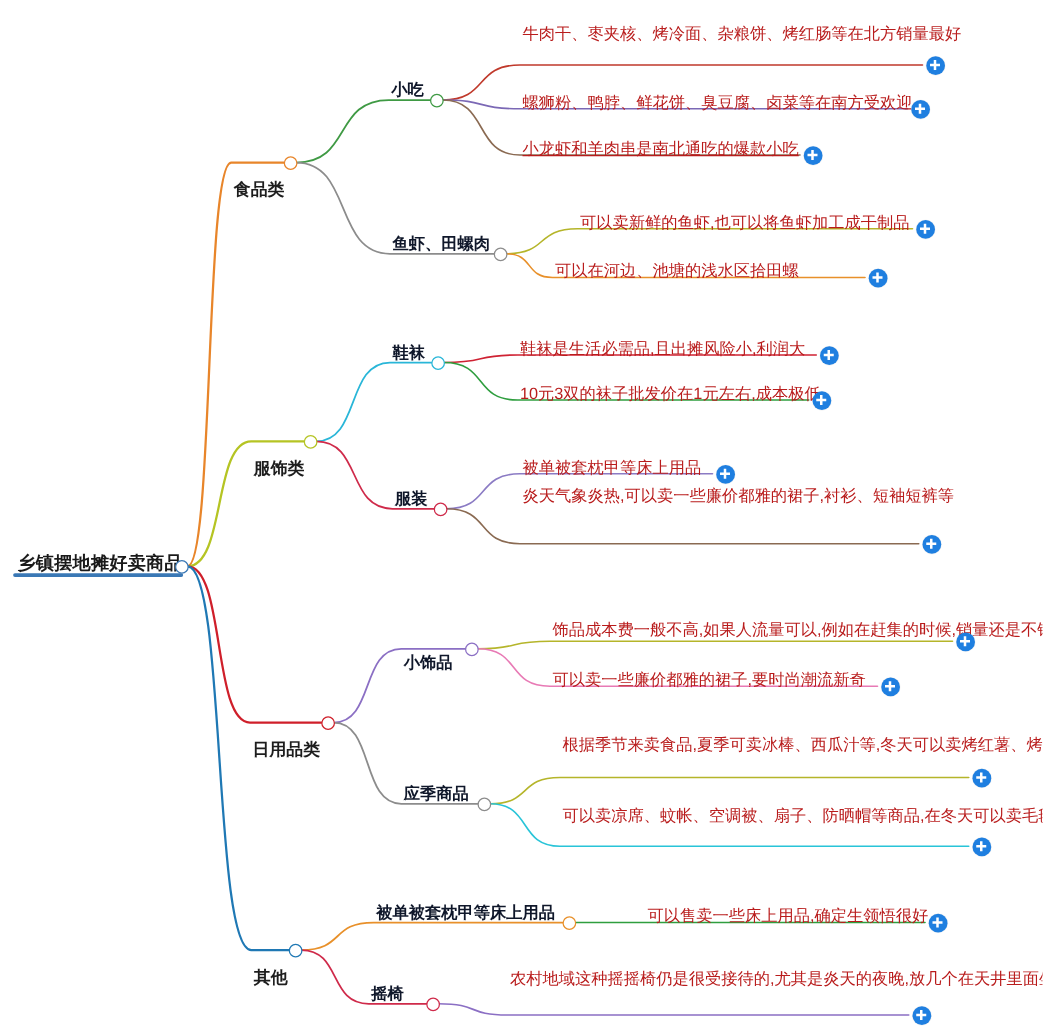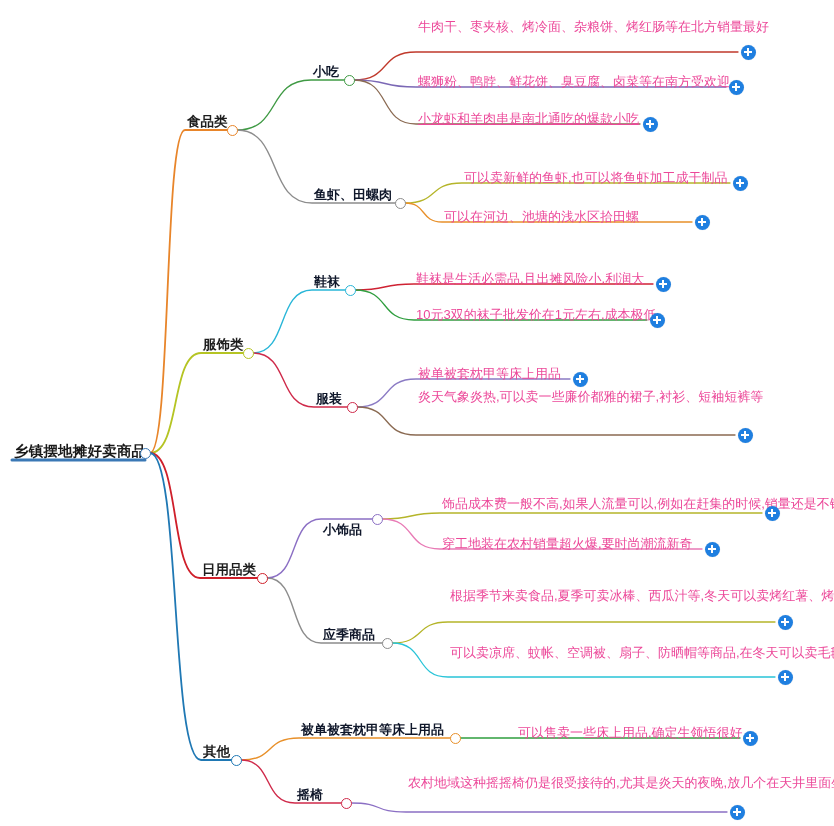--- a/index.html
+++ b/index.html
@@ -37,32 +37,33 @@
     font-size: 14.5px;
     font-weight: bold;
     color: #1a1a1a;
     letter-spacing: 0.2px;
   }
   
   .node.lvl1 {
     font-size: 13.5px;
     font-weight: bold;
     color: #1d1d1d;
+    margin-top: 30px;
   }
   
   .node.lvl2 {
     font-size: 13px;
     font-weight: bold;
     color: #0f172a;
   }
   
   .node.leaf {
     font-size: 13px;
     font-weight: normal;
-    color: #ec4899;
+    color: #b91c1c;
   }
   .node.leaf.wrap2 {
     line-height: 1.3;
   }
   
   .ring {
     position: absolute;
     width: 11px;
     height: 11px;
     border-radius: 50%;
@@ -161,21 +162,21 @@
       <div class="node leaf" style="left: 418px; top: 366px; width: 170px;">被单被套枕甲等床上用品</div>
       <div class="plus" style="left: 572.5px; top: 371.5px;"></div>
       <div class="node leaf wrap2" style="left: 418px; top: 389px; width: 310px;">炎天气象炎热,可以卖一些廉价都雅的裙子,衬衫、短袖短裤等</div>
       <div class="plus" style="left: 737.5px; top: 427.5px;"></div>
       <div class="node lvl1" style="left: 202px; top: 562px;">日用品类</div>
       <div class="ring" style="left: 256.5px; top: 572.5px; border-color: rgb(207, 31, 42);"></div>
       <div class="node lvl2" style="left: 323px; top: 522px;">小饰品</div>
       <div class="ring" style="left: 371.5px; top: 513.5px; border-color: rgb(139, 111, 196);"></div>
       <div class="node leaf wrap2" style="left: 442px; top: 496px; width: 330px;">饰品成本费一般不高,如果人流量可以,例如在赶集的时候,销量还是不错的</div>
       <div class="plus" style="left: 764.5px; top: 505.5px;"></div>
-      <div class="node leaf" style="left: 442px; top: 536px; width: 330px;">穿工地装在农村销量超火爆,要时尚潮流新奇</div>
+      <div class="node leaf" style="left: 442px; top: 536px; width: 330px;">可以卖一些廉价都雅的裙子,要时尚潮流新奇</div>
       <div class="plus" style="left: 704.5px; top: 541.5px;"></div>
       <div class="node lvl2" style="left: 323px; top: 627px;">应季商品</div>
       <div class="ring" style="left: 381.5px; top: 637.5px; border-color: rgb(140, 140, 140);"></div>
       <div class="node leaf wrap2" style="left: 450px; top: 588px; width: 330px;">根据季节来卖食品,夏季可卖冰棒、西瓜汁等,冬天可以卖烤红薯、烤玉米等</div>
       <div class="plus" style="left: 777.5px; top: 614.5px;"></div>
       <div class="node leaf wrap2" style="left: 450px; top: 645px; width: 330px;">可以卖凉席、蚊帐、空调被、扇子、防晒帽等商品,在冬天可以卖毛毯、烤火炉、保温壶、手套等商品</div>
       <div class="plus" style="left: 777.5px; top: 669.5px;"></div>
       <div class="node lvl1" style="left: 203px; top: 744px;">其他</div>
       <div class="ring" style="left: 230.5px; top: 754.5px; border-color: rgb(31, 120, 180);"></div>
       <div class="node lvl2" style="left: 301px; top: 722px;">被单被套枕甲等床上用品</div>

